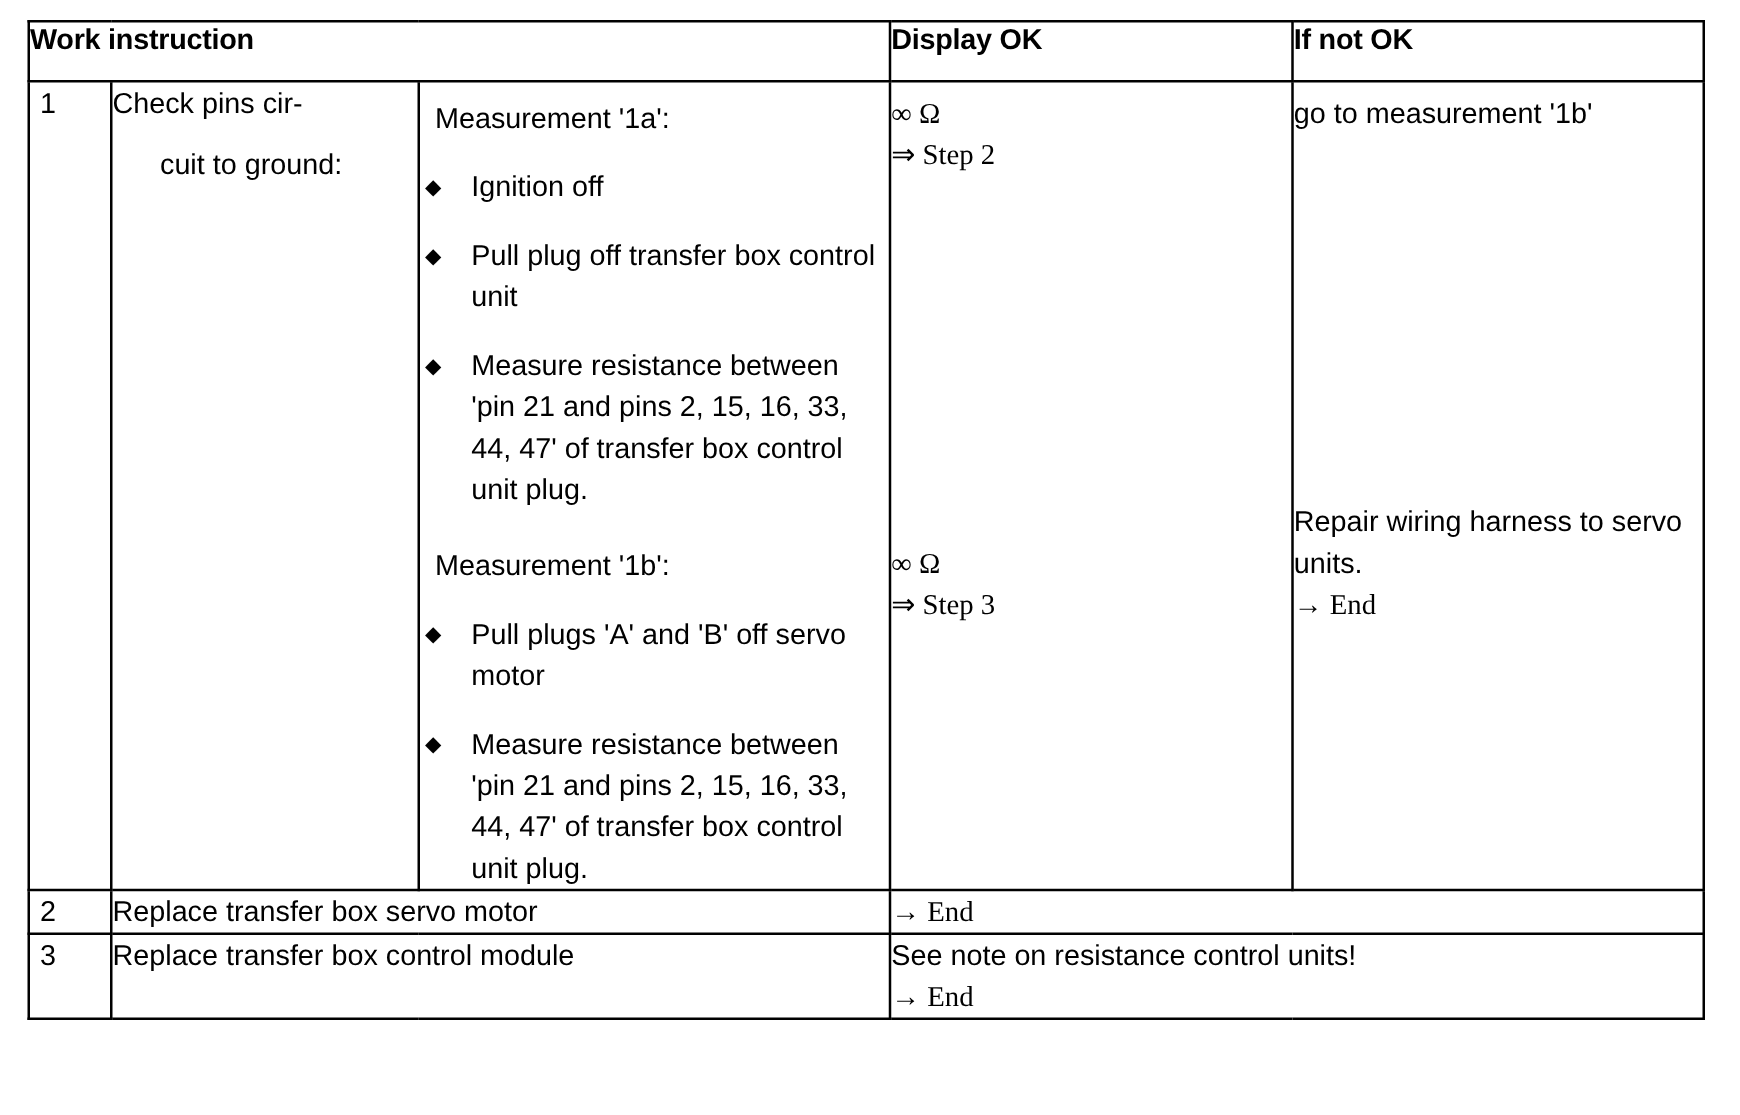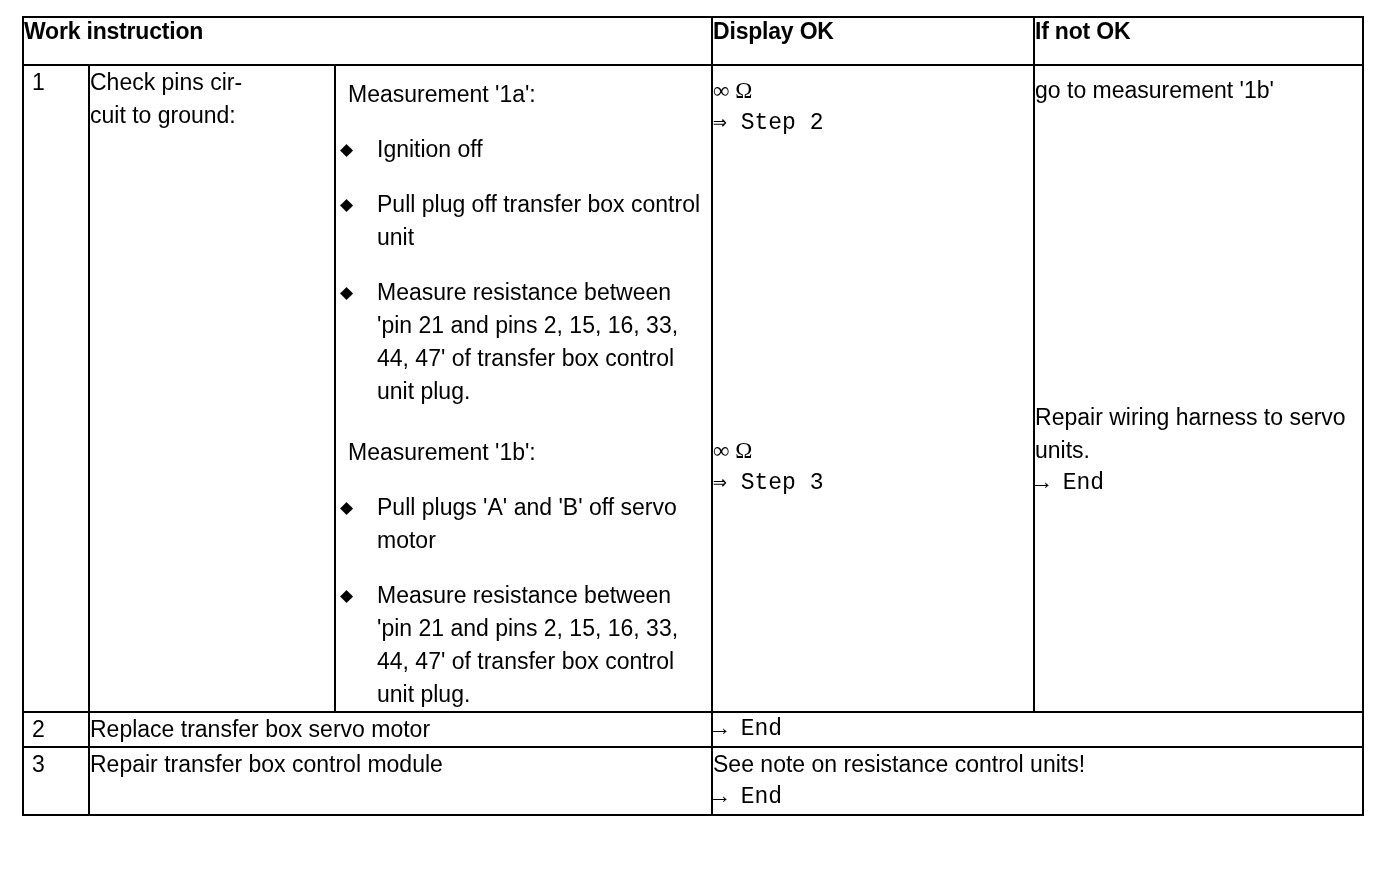--- a/index.html
+++ b/index.html
@@ -65,21 +65,22 @@
     padding-right: 4px;
   }
   .cell.tight {
     padding-top: 8px;
   }
 
   .blk {
     margin: 0;
   }
   .blk + .blk {
-    margin-top: 0;
+    margin-top: 16px;
+    padding-left: 38px;
   }
 
   
   ul.bullets {
     list-style: none;
     margin: 0;
     padding: 0;
   }
   ul.bullets li {
     position: relative;
@@ -104,21 +105,21 @@
 
   
   .ok-line {
     white-space: nowrap;
   }
   .ohm {
     font-family: "Liberation Serif", serif;
     font-size: 23px;
   }
   .arrow2, .arrow1 {
-    font-family: Liberation Mono, monospace;
+    font-family: Liberation Serif, serif;
   }
 
   .gap-block { height: 294px; }
 
   .notok-gap { height: 294px; }
 
   .nowrap { white-space: nowrap; }
 </style>
 </head>
 <body>
@@ -203,21 +204,21 @@
       </tr>
 
       <tr>
         <td class="cell num">2</td>
         <td class="cell" colspan="2">Replace transfer box servo motor</td>
         <td class="cell arrow1" colspan="2">→ End</td>
       </tr>
 
       <tr>
         <td class="cell num">3</td>
-        <td class="cell" colspan="2">Repair transfer box control module</td>
+        <td class="cell" colspan="2">Replace transfer box control module</td>
         <td class="cell" colspan="2">
           <div>See note on resistance control units!</div>
           <div class="arrow1">→ End</div>
         </td>
       </tr>
 
     </tbody>
   </table>
 
 </div>

